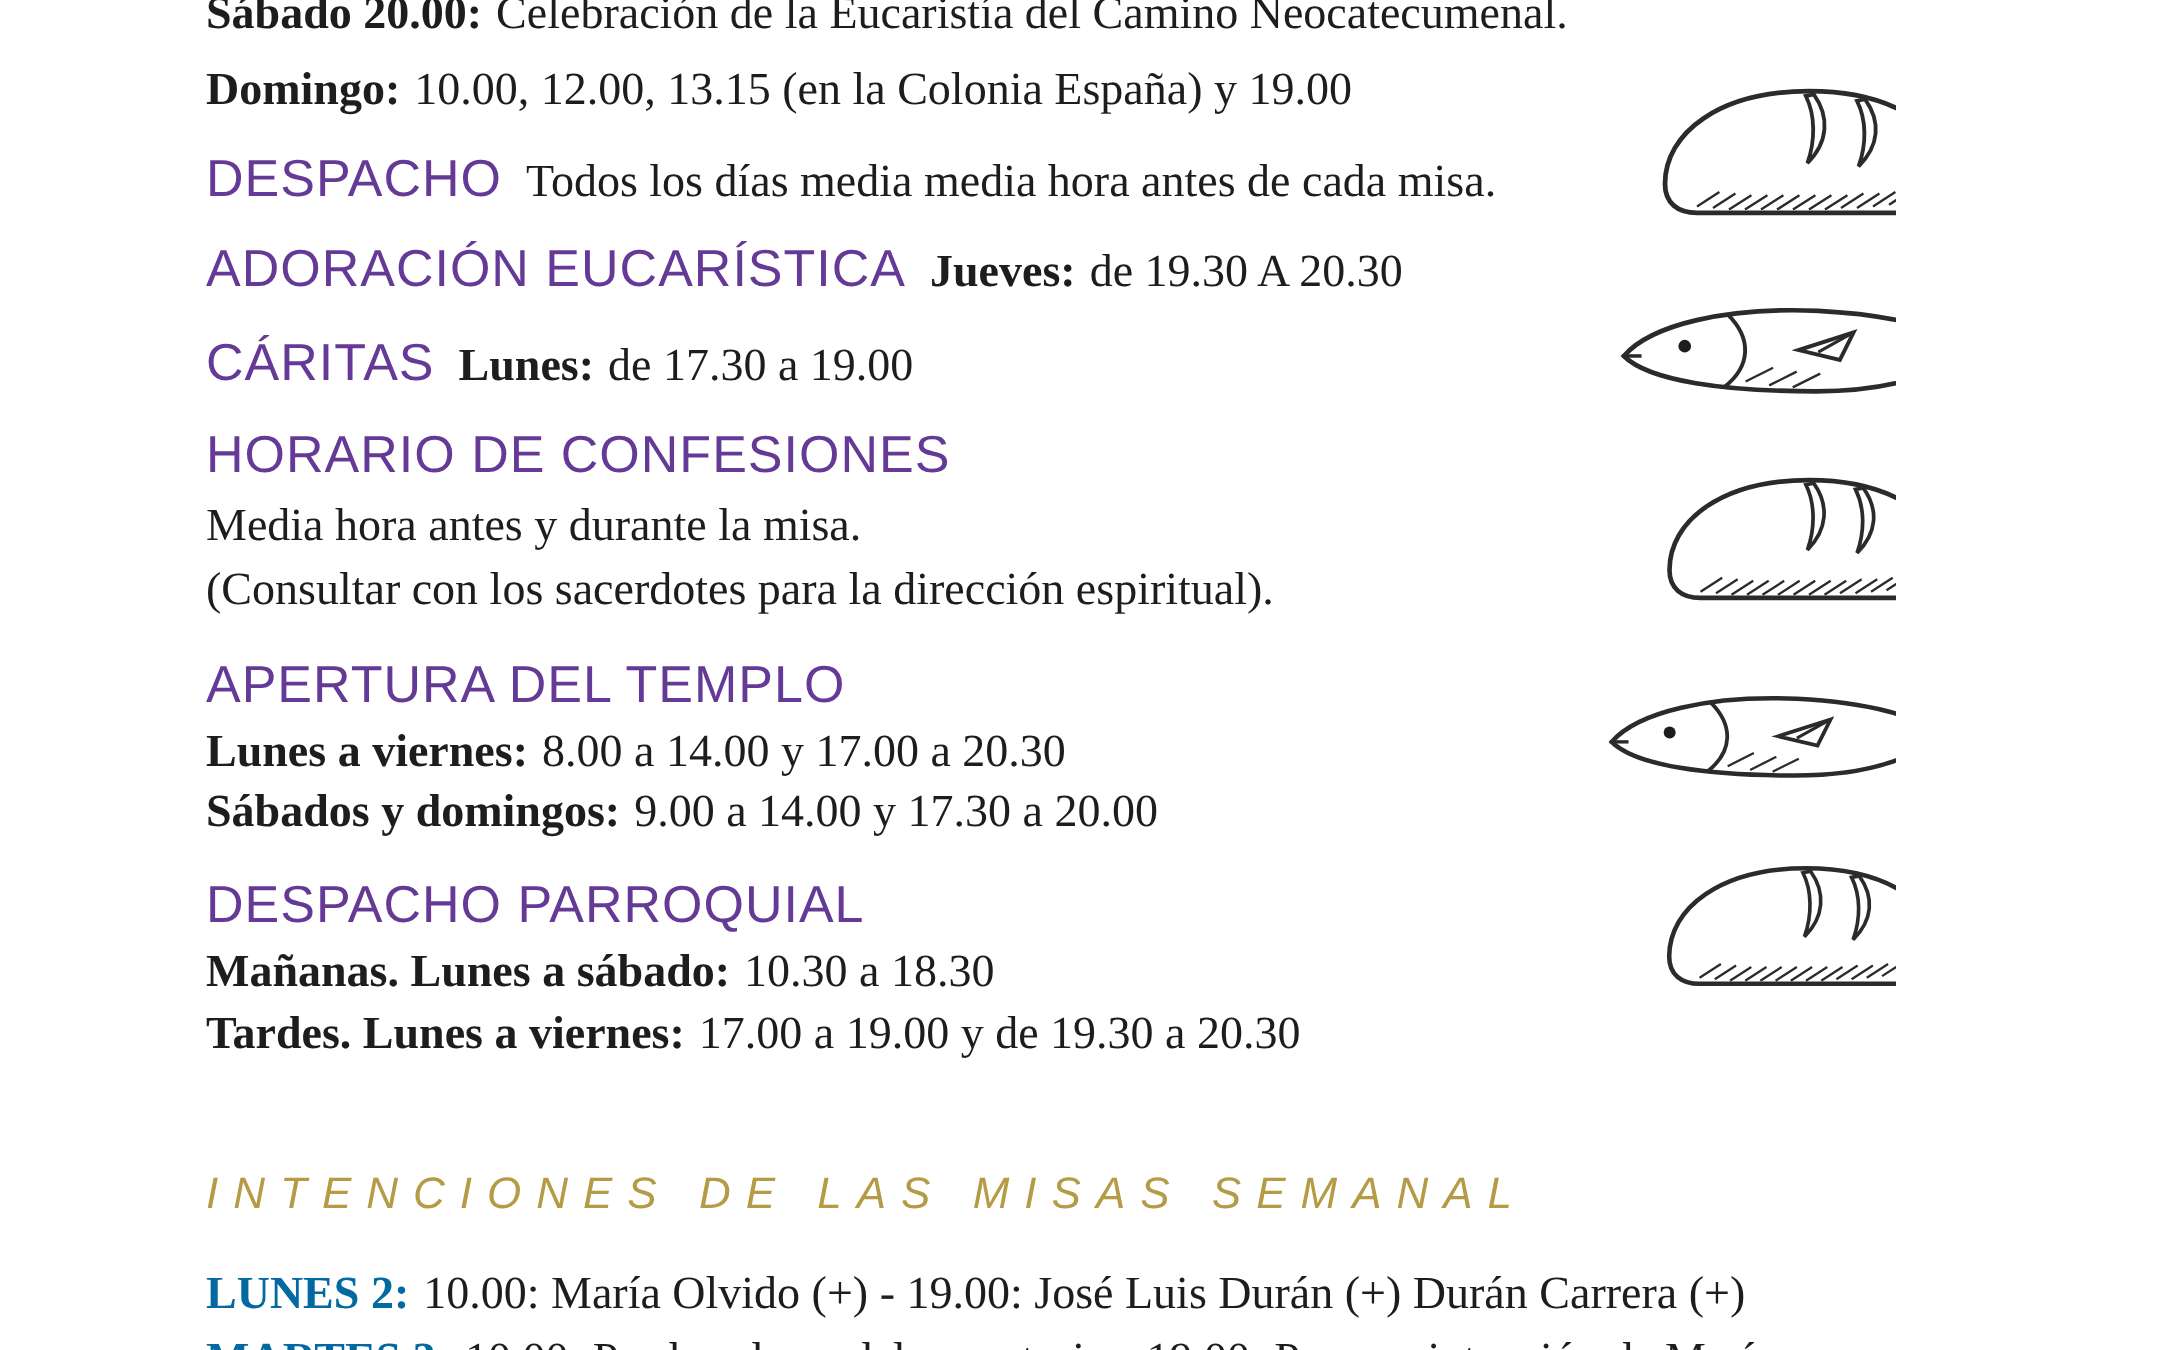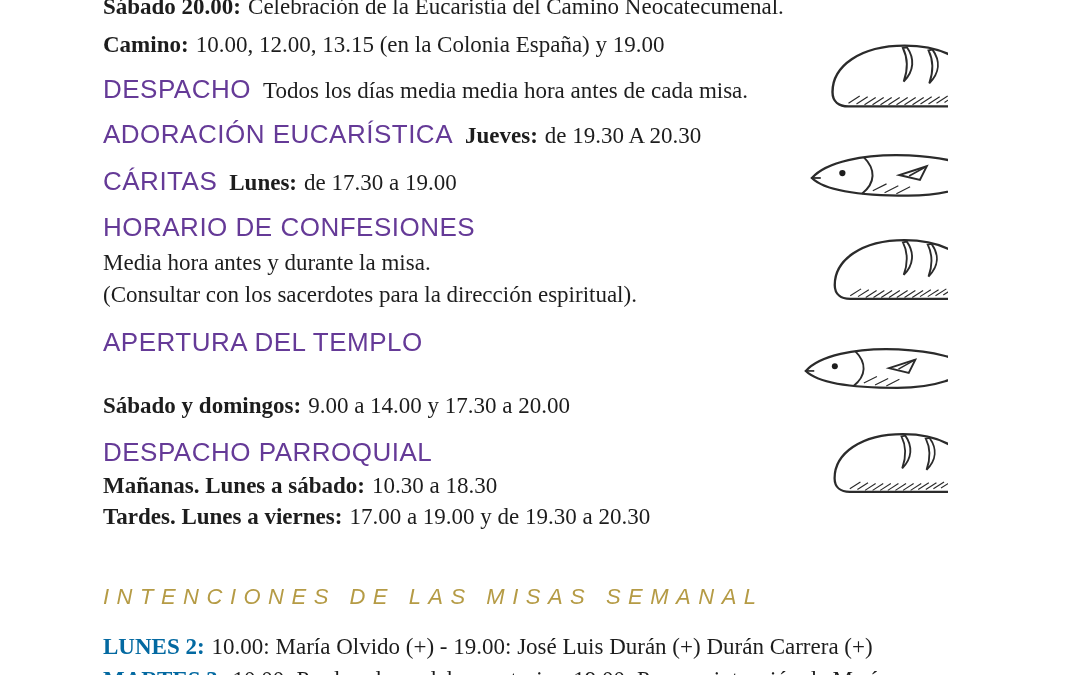--- a/index.html
+++ b/index.html
@@ -90,42 +90,45 @@
   </symbol>
 </svg>
 
 <div class="page">
 
   <div class="line" id="l-sabado">
     <span class="lbl">Sábado 20.00:</span><span>Celebración de la Eucaristía del Camino Neocatecumenal.</span>
   </div>
 
   <div class="line" id="l-domingo">
-    <span class="lbl">Camino:</span><span>10.00, 12.00, 13.15 (en la Colonia España) y 19.00</span>
+    <span class="lbl">Domingo:</span><span>10.00, 12.00, 13.15 (en la Colonia España) y 19.00</span>
   </div>
 
   <div class="line" id="l-rosario">
     <span class="h h-inline">DESPACHO</span><span>Todos los días media media hora antes de cada misa.</span>
   </div>
 
   <div class="line" id="l-adoracion">
     <span class="h h-inline">ADORACIÓN EUCARÍSTICA</span><span class="lbl">Jueves:</span><span>de 19.30 A 20.30</span>
   </div>
 
   <div class="line" id="l-caritas">
     <span class="h h-inline">CÁRITAS</span><span class="lbl">Lunes:</span><span>de 17.30 a 19.00</span>
   </div>
 
   <div class="line h" id="l-confesiones-h">HORARIO DE CONFESIONES</div>
   <div class="line" id="l-confesiones-1">Media hora antes y durante la misa.</div>
   <div class="line" id="l-confesiones-2">(Consultar con los sacerdotes para la dirección espiritual).</div>
 
   <div class="line h" id="l-apertura-h">APERTURA DEL TEMPLO</div>
+  <div class="line" id="l-apertura-1">
+    <span class="lbl">Lunes a viernes:</span><span>8.00 a 14.00 y 17.00 a 20.30</span>
+  </div>
   <div class="line" id="l-apertura-2">
-    <span class="lbl">Sábado y domingos:</span><span>9.00 a 14.00 y 17.30 a 20.00</span>
+    <span class="lbl">Sábados y domingos:</span><span>9.00 a 14.00 y 17.30 a 20.00</span>
   </div>
 
   <div class="line h" id="l-despacho-h">DESPACHO PARROQUIAL</div>
   <div class="line" id="l-despacho-1">
     <span class="lbl">Mañanas. Lunes a sábado:</span><span>10.30 a 18.30</span>
   </div>
   <div class="line" id="l-despacho-2">
     <span class="lbl">Tardes. Lunes a viernes:</span><span>17.00 a 19.00 y de 19.30 a 20.30</span>
   </div>
 

